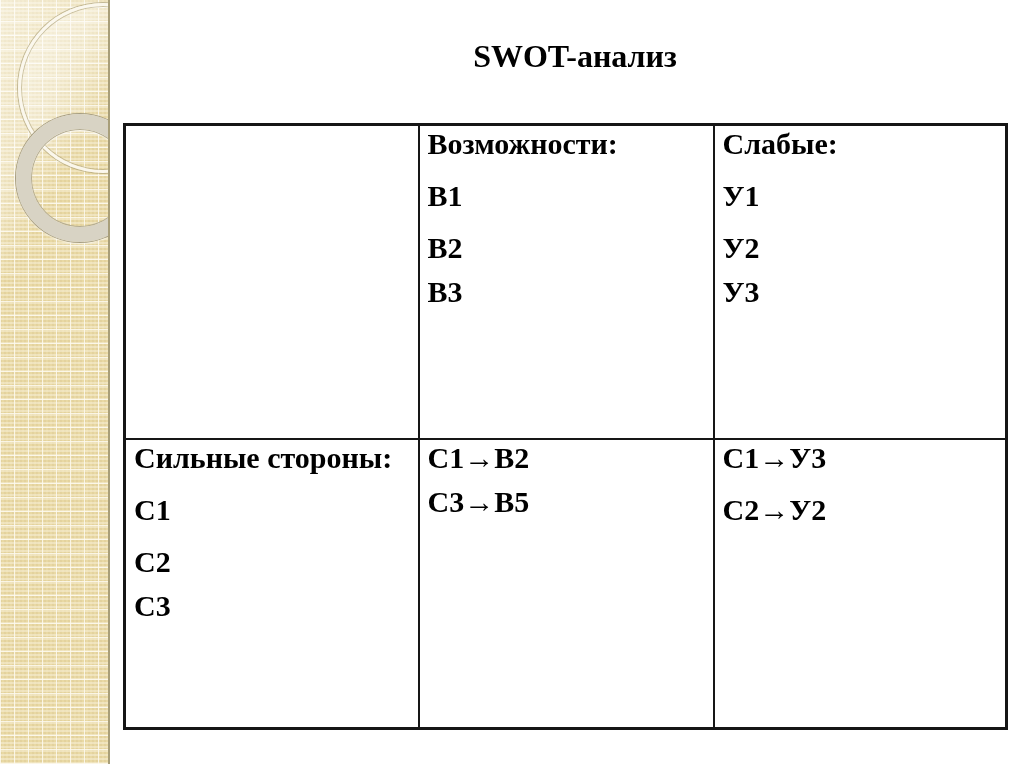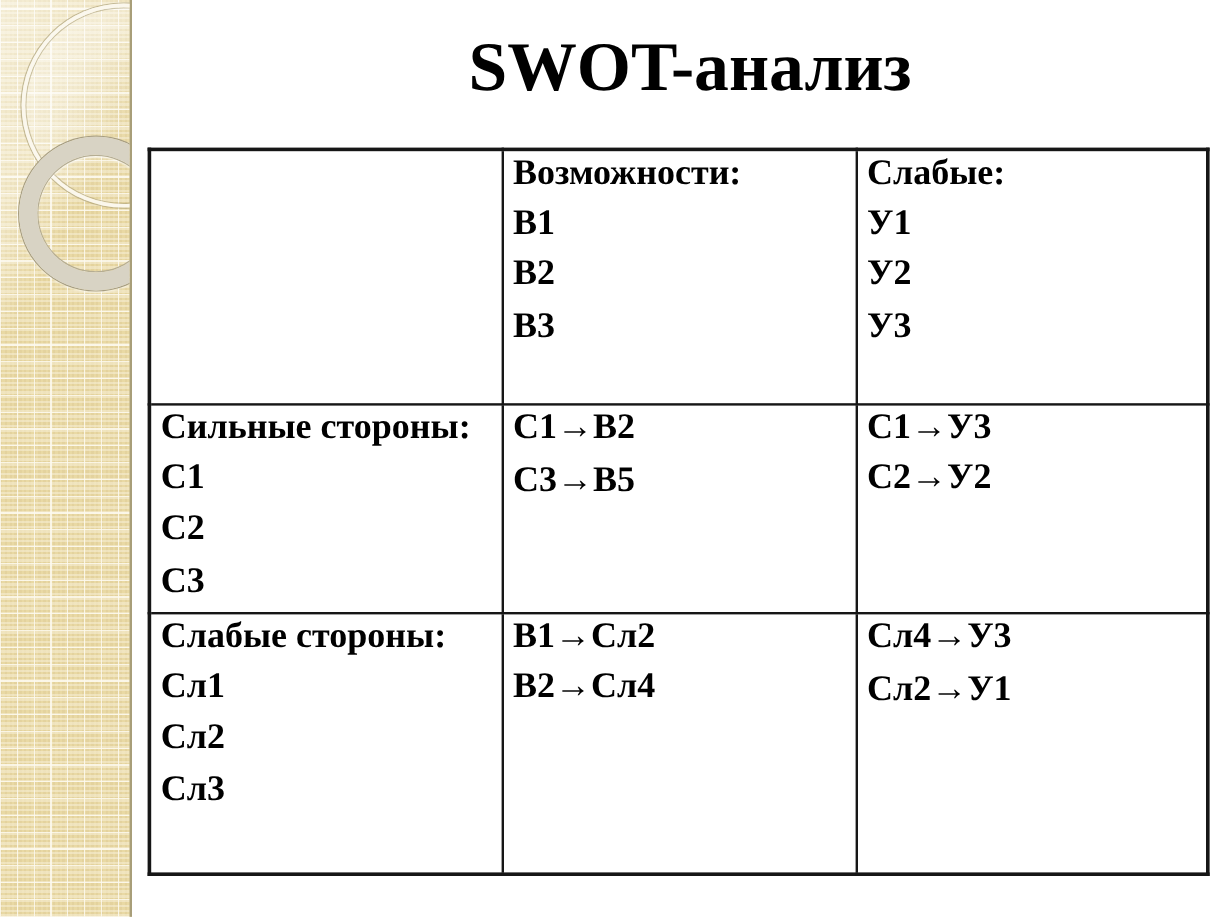--- a/index.html
+++ b/index.html
@@ -50,21 +50,21 @@
                 inset 0 0 0 1px #b5ad93,
                 inset 0 2px 2px rgba(255,255,255,0.85),
                 0 2px 2px rgba(255,255,255,0.6);
   }
   
   .title {
     position: absolute;
     left: 110px; right: 0; top: 26px;
     margin: 0; padding-left: 16px;
     text-align: center;
-    font-size: 58px; font-weight: 700;
+    font-size: 32px; font-weight: 700;
     line-height: 60px;
     color: #000000;
     font-family: "Liberation Serif", "DejaVu Serif", serif;
   }
   
   table.swot {
     position: absolute;
     left: 123px; top: 123px;
     width: 882px; height: 607px;
     border-collapse: collapse;
@@ -81,21 +81,21 @@
   table.swot tr:nth-child(3) { height: 207px; }
   table.swot td {
     border: 2px solid #161616;
     vertical-align: top;
     padding: 2px 6px 2px 8px;
     font-size: 30px; font-weight: 700;
     color: #000000;
     line-height: 32px;
     overflow: hidden;
   }
-  .line { margin-top: 10px; white-space: nowrap; }
+  .line { margin-top: 20px; white-space: nowrap; }
   .line:first-child { margin-top: 0; }
   .line.tight { margin-top: 12px; }
 </style>
 </head>
 <body>
 
 <div class="page">
 
   <div class="sidebar">
     <div class="glass"></div>
@@ -136,32 +136,16 @@
           </td>
           <td>
             <div class="line">С1→В2</div>
             <div class="line tight">С3→В5</div>
           </td>
           <td>
             <div class="line">С1→У3</div>
             <div class="line">С2→У2</div>
           </td>
         </tr>
-        <tr>
-          <td>
-            <div class="line">Слабые стороны:</div>
-            <div class="line">Сл1</div>
-            <div class="line">Сл2</div>
-            <div class="line tight">Сл3</div>
-          </td>
-          <td>
-            <div class="line">В1→Сл2</div>
-            <div class="line">В2→Сл4</div>
-          </td>
-          <td>
-            <div class="line">Сл4→У3</div>
-            <div class="line tight">Сл2→У1</div>
-          </td>
-        </tr>
       </tbody>
   </table>
 
 </div>
 
 </body></html>

